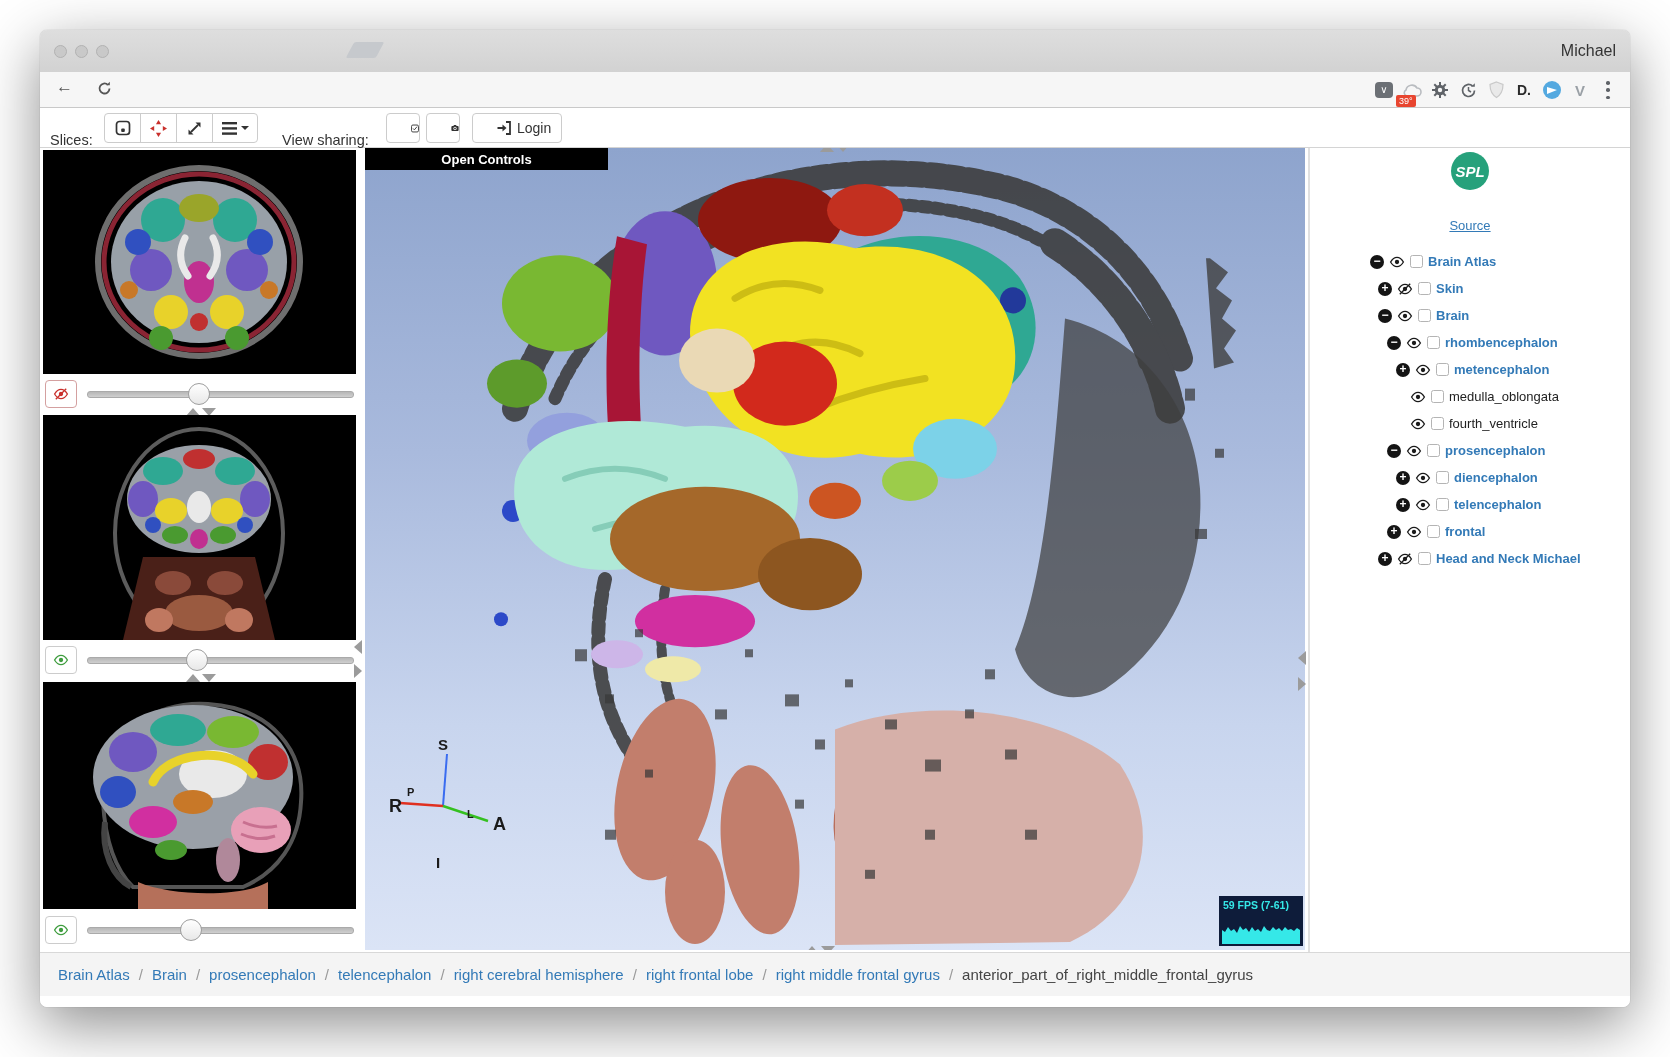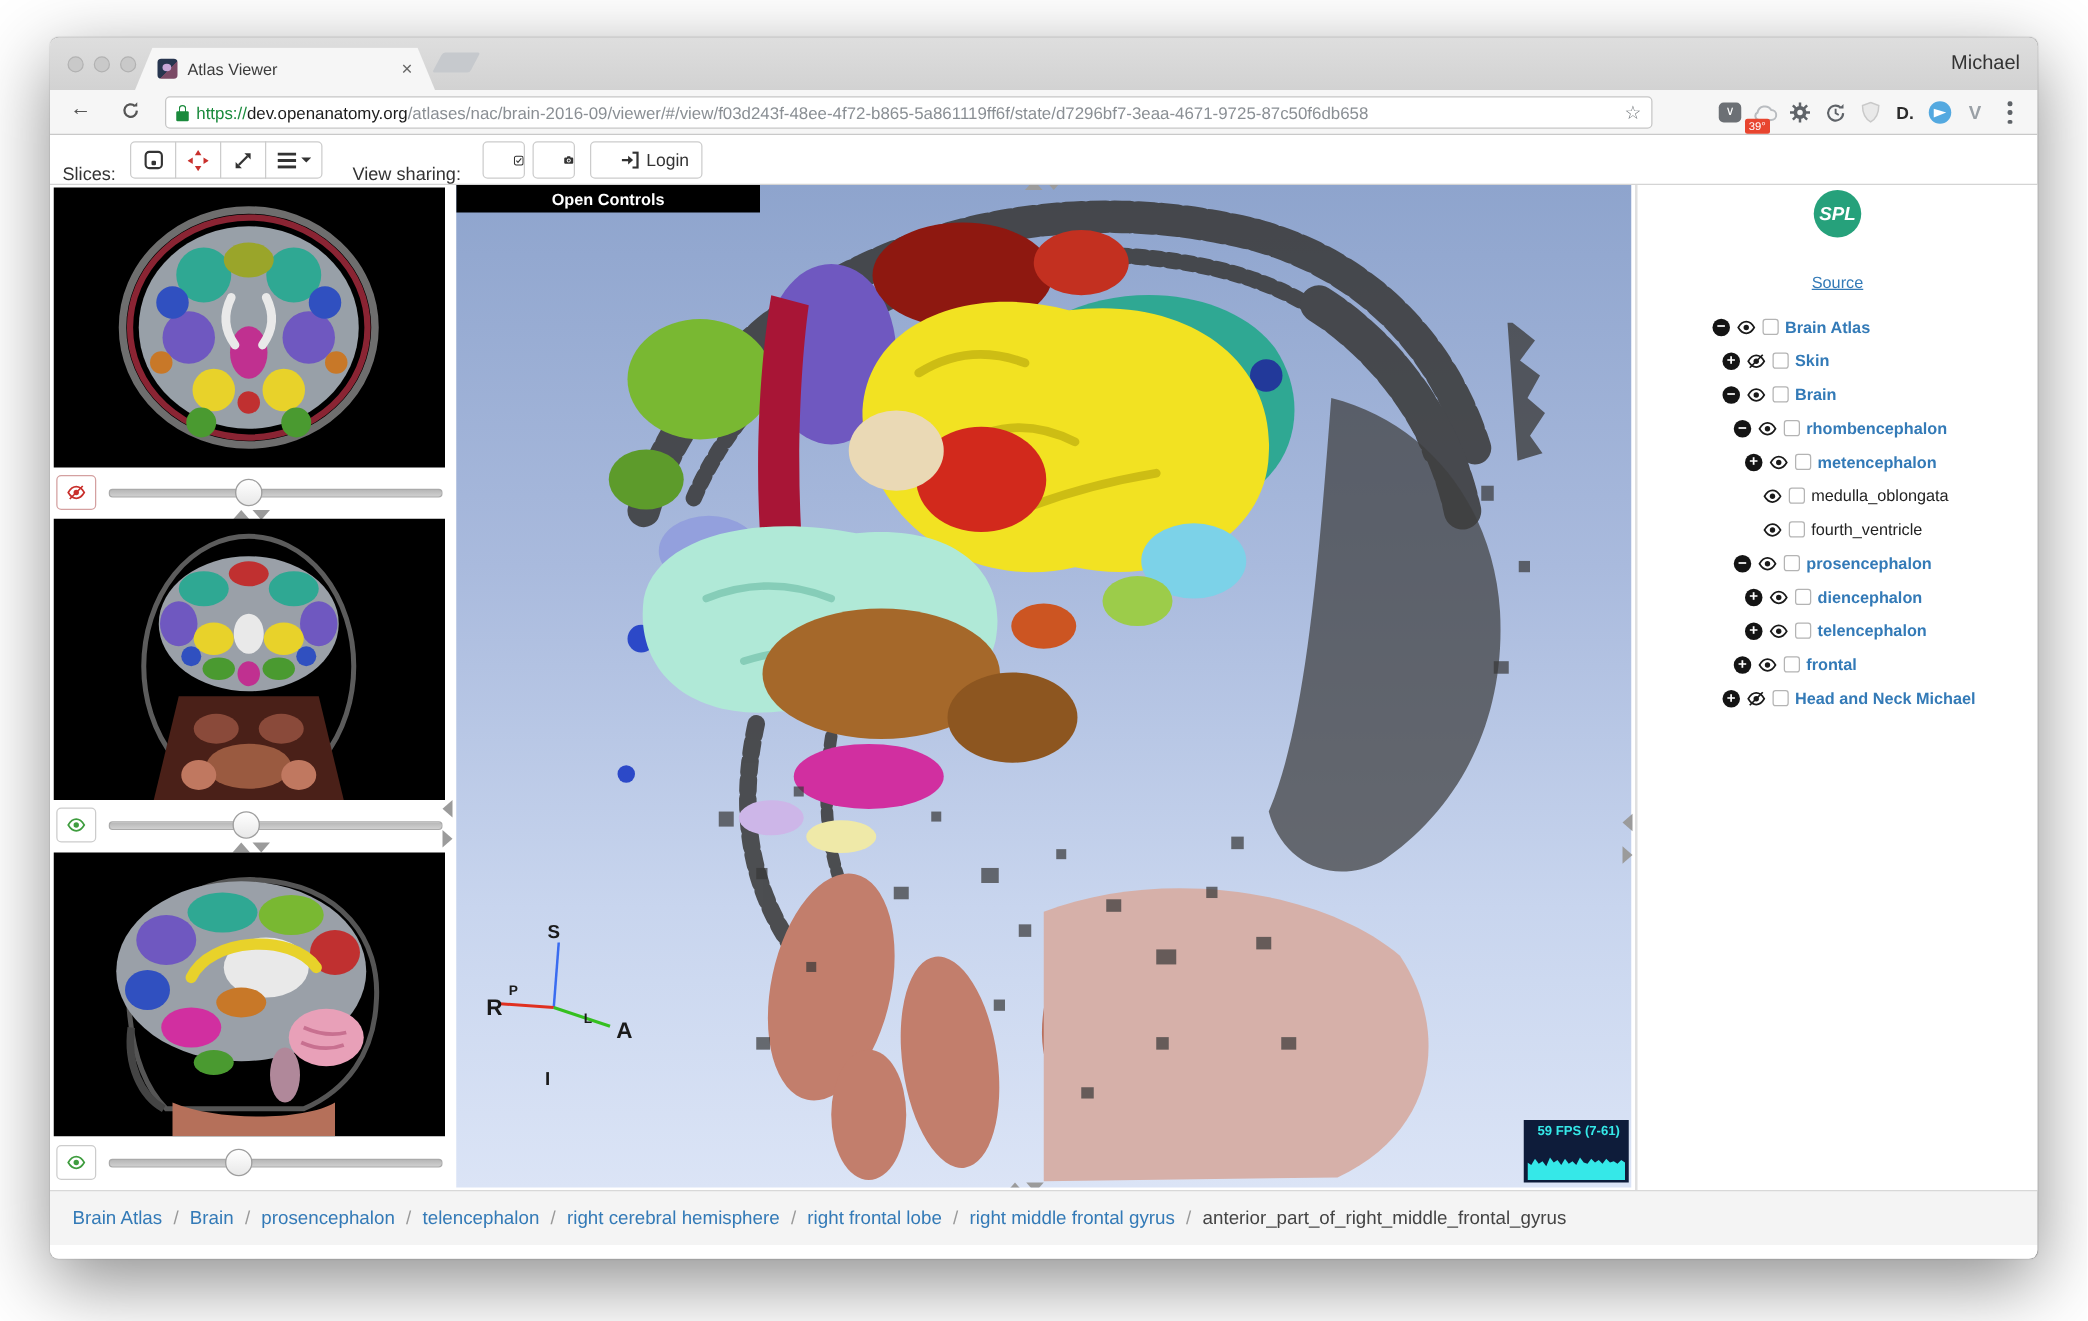--- a/index.html
+++ b/index.html
@@ -65,21 +65,21 @@
   .tri-up{width:0;height:0;border-left:7px solid transparent;border-right:7px solid transparent;border-bottom:8px solid #9b9b9b;}
   .tri-down{width:0;height:0;border-left:7px solid transparent;border-right:7px solid transparent;border-top:8px solid #9b9b9b;}
   .tri-left{width:0;height:0;border-top:7px solid transparent;border-bottom:7px solid transparent;border-right:8px solid #9b9b9b;}
   .tri-right{width:0;height:0;border-top:7px solid transparent;border-bottom:7px solid transparent;border-left:8px solid #9b9b9b;}
   
   .viewport{position:absolute;left:325px;top:0;width:940px;height:802px;background:linear-gradient(180deg,#8ea4cd 0%,#a9badd 38%,#c8d5ee 72%,#dbe4f6 100%);overflow:hidden;}
   .opencontrols{position:absolute;left:0;top:0;width:243px;height:22px;background:#000;color:#fff;font-size:13px;font-weight:bold;
                 display:flex;align-items:center;justify-content:center;}
   .scene{position:absolute;left:0;top:0;width:100%;height:100%;}
   .fps{position:absolute;right:2px;bottom:4px;width:84px;height:50px;background:#0e1c3a;color:#35e8e8;}
-  .fpstext{font-size:10.5px;font-weight:bold;padding:3px 0 0 4px;white-space:nowrap;text-align:center;}
+  .fpstext{font-size:10.5px;font-weight:bold;padding:3px 0 0 4px;white-space:nowrap;}
   .axes{position:absolute;left:18px;bottom:62px;width:130px;height:150px;}
   .axes text{font-weight:bold;fill:#1a1a1a;}
   
   .rightpanel{position:absolute;left:1268px;top:0;right:0;bottom:0;background:#fff;border-left:2px solid #e0e0e0;}
   .spl{position:absolute;left:50%;top:4px;transform:translateX(-50%);width:38px;height:38px;border-radius:50%;
        background:#26a17b;color:#fff;display:flex;align-items:center;justify-content:center;font-weight:bold;font-size:15px;font-style:italic;}
   .source{position:absolute;left:50%;top:70px;transform:translateX(-50%);color:#337ab7;font-size:13px;}
   .tree{position:absolute;left:60px;top:100px;right:4px;}
   .trow{height:27px;display:flex;align-items:center;gap:5px;}
   .lvl0{padding-left:0;} .lvl1{padding-left:8px;} .lvl2{padding-left:17px;} .lvl3{padding-left:26px;} .lvl4{padding-left:40px;}
@@ -101,47 +101,32 @@
 
 <div class="stage">
 <div class="window">
 
   <div class="tabstrip">
     <div class="lights">
       <span class="light"></span>
       <span class="light"></span>
       <span class="light"></span>
     </div>
-    <div class="tab">
-      <span class="favicon"></span>
-      <span class="tabtitle">Atlas Viewer</span>
-      <span class="tabclose">×</span>
-    </div>
     <div class="newtab"></div>
     <div class="profile">Michael</div>
   </div>
 
   <div class="navbar">
     <span class="navbtn" style="left:16px;">←</span>
     <span class="navbtn" style="left:56px;top:8px;">
       <svg width="17" height="17" viewBox="0 0 17 17">
             <path d="M13.5 8.5a5 5 0 1 1-1.6-3.7" fill="none" stroke="#555" stroke-width="1.8"></path>
             <path d="M13.8 1.8v3.4h-3.4z" fill="#555"></path>
           </svg>
     </span>
-    <div class="omnibox">
-      <span class="lock">
-            <span class="sh"></span>
-            <span class="body"></span>
-          </span>
-      <span class="u-scheme">https://</span>
-          <span class="u-host">dev.openanatomy.org</span>
-          <span class="u-path">/atlases/nac/brain-2016-09/viewer/#/view/f03d243f-48ee-4f72-b865-5a861119ff6f/state/d7296bf7-3eaa-4671-9725-87c50f6db658</span>
-      <span class="star">☆</span>
-    </div>
     <div class="ext" style="right:10px;">
       <span class="exticon">
             <span class="pocket">∨</span>
           </span>
       <span class="exticon">
         <svg width="20" height="13" viewBox="0 0 20 13">
               <path d="M5 12h10a4 4 0 0 0 0-8 6 6 0 0 0-11 2A3.2 3.2 0 0 0 5 12z" fill="none" stroke="#b9bcc0" stroke-width="1.6"></path>
             </svg>
         <span class="badge">39°</span>
       </span>

